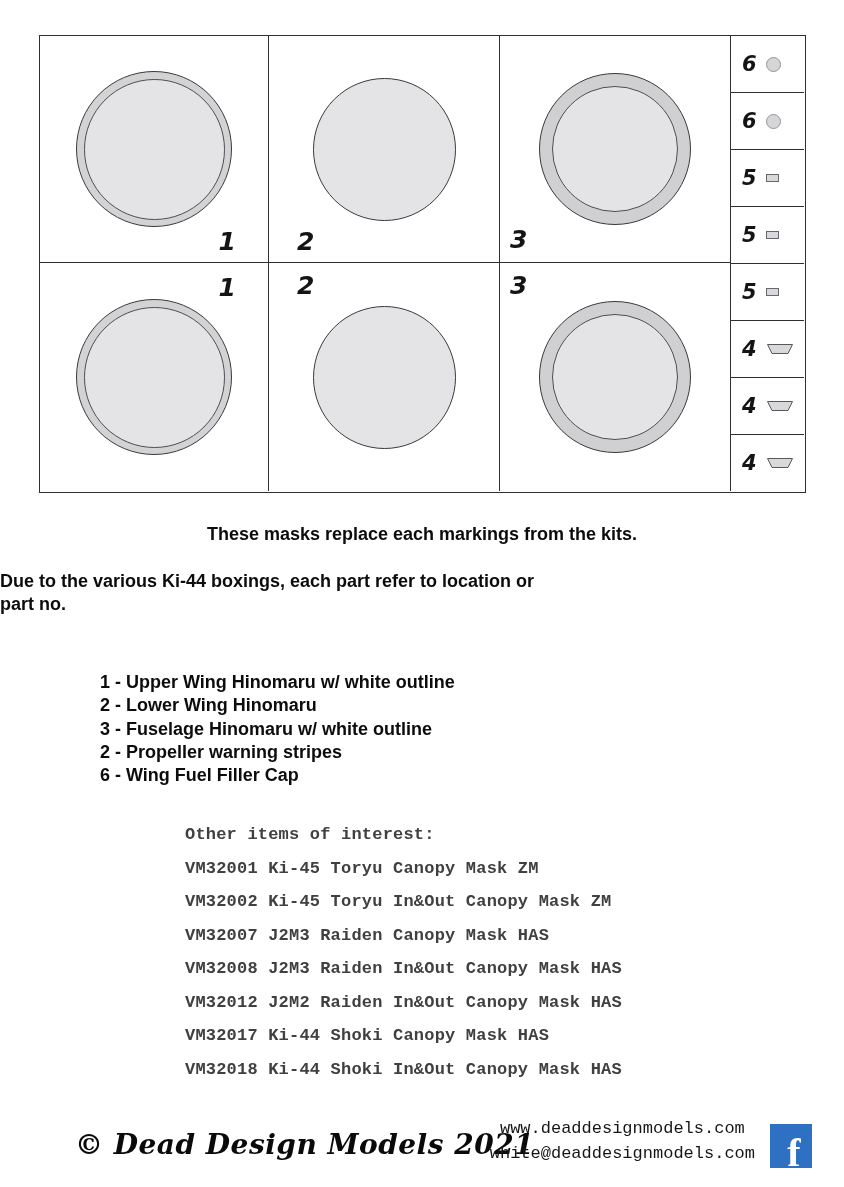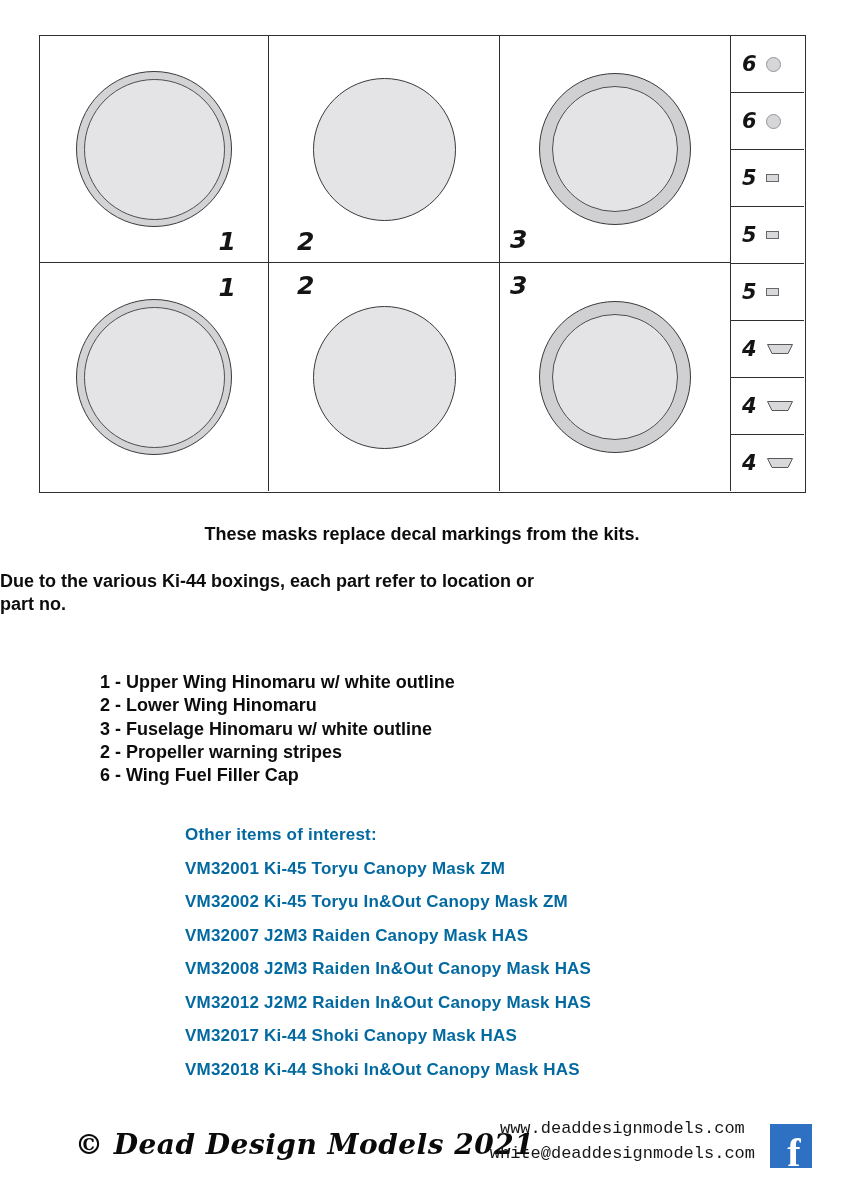--- a/index.html
+++ b/index.html
@@ -74,22 +74,22 @@
     font-weight:bold; font-size:18px;
   }
   .note2 {
     position:absolute; left:0; right:0; top:570px; text-align:left;
     font-weight:bold; font-size:18px; line-height:23px;
   }
   .legend { position:absolute; left:100px; top:671px; font-weight:bold; font-size:18px; line-height:23.3px; }
 
   .other-items {
     position:absolute; left:185px; top:818px;
-    font-family:Liberation Sans, sans-serif; font-weight:bold;
-    font-size:17px; line-height:33.5px; color:#0369a1; letter-spacing:0.2px;
+    font-family:Liberation Mono, monospace; font-weight:bold;
+    font-size:17px; line-height:33.5px; color:#404040; letter-spacing:0.2px;
   }
 
   
   .copyright {
     position:absolute; left:75px; top:1128px;
     font-family:"DejaVu Serif", serif; font-style:italic; font-weight:bold;
     font-size:28px; color:#0a0a0a; letter-spacing:0.5px;
   }
   .contact {
     position:absolute; right:89px; top:1116px; text-align:center;
@@ -179,21 +179,21 @@
       </div>
       <div class="side-cell">
         <span class="side-label">4</span>
         <span class="shape-trap"><svg width="28" height="12" xmlns="http://www.w3.org/2000/svg">
               <polygon points="1.5,1.5 26.5,1.5 22,10.5 6,10.5" fill="#d9d9db" stroke="#58585a" stroke-width="1"></polygon>
             </svg></span>
       </div>
     </div>
   </div>
 
-  <div class="note1">These masks replace decal markings from the kits.</div>
+  <div class="note1">These masks replace each markings from the kits.</div>
   <div class="note2">
     <div>Due to the various Ki-44 boxings, each part refer to location or</div>
     <div>part no.</div>
   </div>
 
   <div class="legend">
     <div>1 - Upper Wing Hinomaru w/ white outline</div>
     <div>2 - Lower Wing Hinomaru</div>
     <div>3 - Fuselage Hinomaru w/ white outline</div>
     <div>2 - Propeller warning stripes</div>

